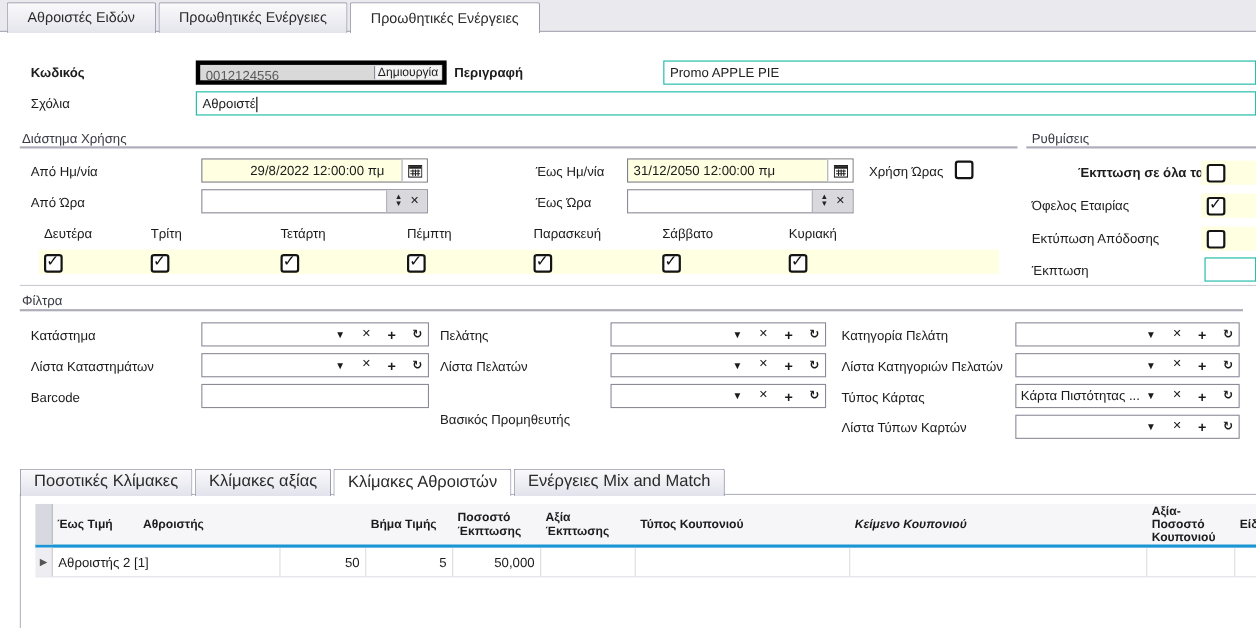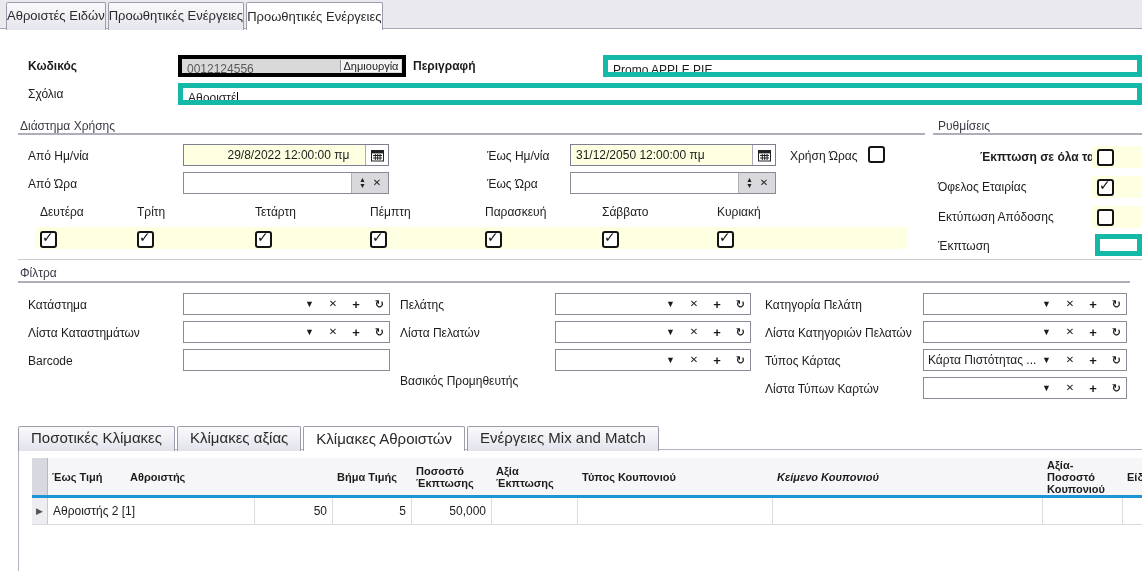--- a/index.html
+++ b/index.html
@@ -2,30 +2,30 @@
 <html lang="el"><head>
 <meta charset="utf-8">
 <style>
   html,body{margin:0;padding:0;background:#fff;}
   .screen{position:relative;width:1142px;height:571px;overflow:hidden;background:#fff;
           font-family:"Liberation Sans","DejaVu Sans",sans-serif;font-size:12px;color:#1c1c1c;}
   
   .tabstrip{position:absolute;left:0;top:0;width:1142px;height:28px;background:#e9e9ee;
             border-bottom:1px solid #a7a7b4;}
   .tabs{position:absolute;left:6px;top:2px;display:flex;gap:2px;}
-  .tab{padding:0 0;line-height:25px;font-size:13px;color:#2a2a2a;
+  .tab{padding:0 18px;line-height:25px;font-size:13px;color:#2a2a2a;
        background:linear-gradient(#fafafc,#e4e4ec);border:1px solid #9c9cac;border-bottom:none;
        border-radius:2px 2px 0 0;white-space:nowrap;}
   .tab.active{background:#fff;line-height:27px;position:relative;z-index:2;}
   
   .lbl{position:absolute;white-space:nowrap;}
   .b{font-weight:bold;}
   .field{position:absolute;height:22px;box-sizing:border-box;background:#fff;
          border:1px solid #8b8b98;line-height:20px;padding-left:5px;white-space:nowrap;overflow:hidden;}
-  .dark{border:5px solid #14b8a6;}
+  .dark{border:1px solid #14b8a6;}
   .yellow{background:#ffffe1;border:1px solid #7e7e92;}
   .grayro{background:#d9d9d9;border:4px solid #000000;color:#5a5a5a;}
   .inbtn{position:absolute;right:1px;top:1px;bottom:1px;width:60px;background:#f3f3f3;
          border-left:1px solid #8b8b98;font-size:11px;color:#1c1c1c;display:flex;
          align-items:center;justify-content:center;}
   .calbtn{position:absolute;right:0;top:0;bottom:0;width:22px;background:#fff;
           border-left:1px solid #aab;display:flex;align-items:center;justify-content:center;}
   .spinbox{position:absolute;right:0;top:0;bottom:0;width:36px;background:#d9d9dd;
            border-left:1px solid #b0b0b8;display:flex;align-items:center;justify-content:space-evenly;}
   .spincol{display:flex;flex-direction:column;line-height:6px;font-size:7px;color:#222;text-align:center;}

